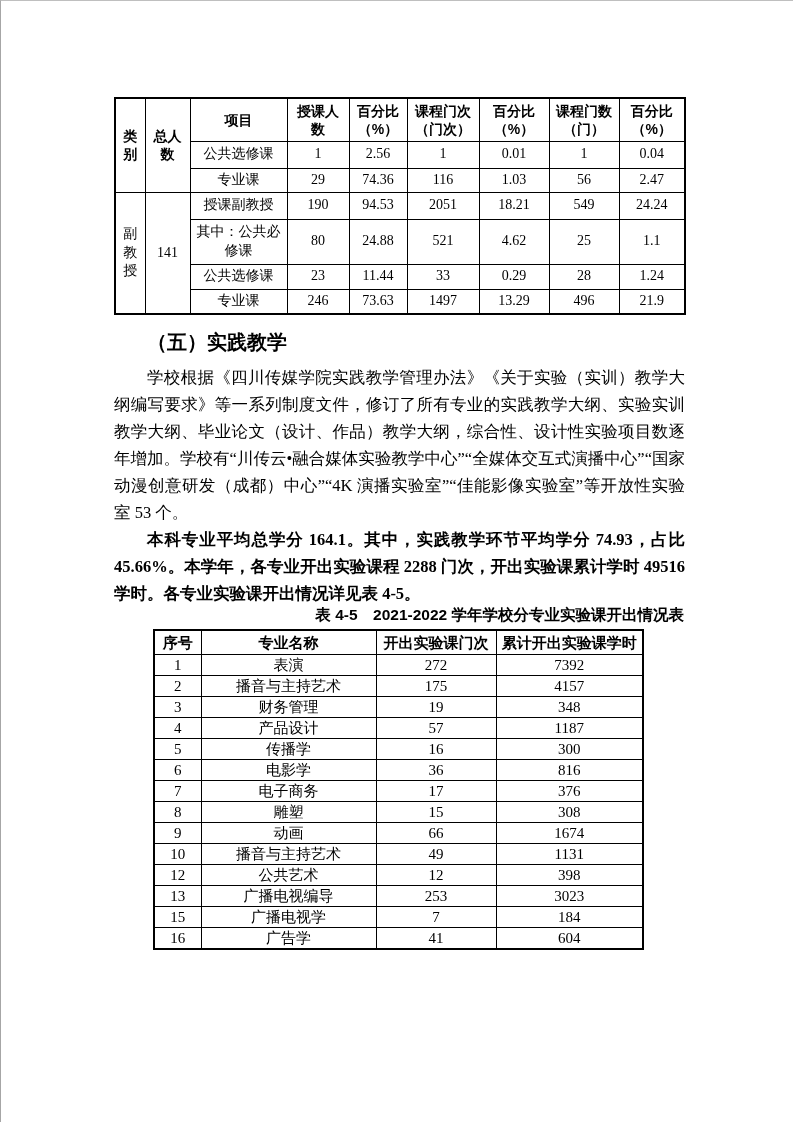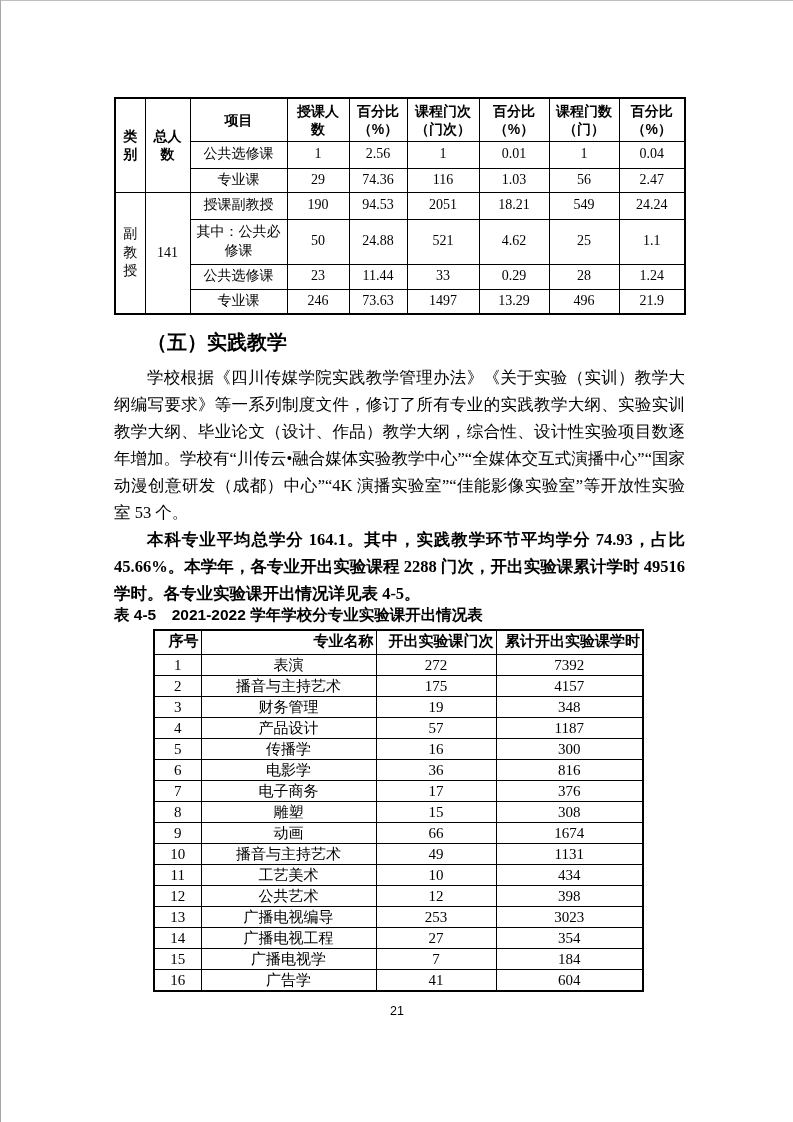--- a/index.html
+++ b/index.html
@@ -45,40 +45,40 @@
     position: absolute; left: 113px; width: 571px;
     font-size: 16.5px; line-height: 27px;
     text-align: justify; text-indent: 33px;
     font-family: "Liberation Serif", serif;
   }
   .p1 { top: 363px; }
   .p2 { top: 525px; font-weight: bold; }
   
   .t2-caption {
     position: absolute; left: 113px; top: 602px; width: 570px;
-    text-align: left;
+    text-align: right;
     font-family: "Liberation Sans", sans-serif;
     font-weight: bold; font-size: 15.5px; line-height: 24px;
   }
   
   .t2 {
     position: absolute; left: 152px; top: 628px;
     border-collapse: collapse; table-layout: fixed;
     width: 489px;
     font-size: 15px; line-height: 1.2;
     border: 2px solid #000;
   }
   .t2 th, .t2 td {
     border: 1px solid #000;
     text-align: center; vertical-align: middle;
     padding: 0 2px; overflow: hidden;
   }
   .t2 th {
-    font-family: Liberation Mono, monospace;
-    font-weight: bold; height: 23px; text-align: right;
+    font-family: Liberation Sans, sans-serif;
+    font-weight: bold; height: 23px;
   }
   .t2 td { font-family: "Liberation Serif", serif; height: 20px; }
   
   .page-number {
     position: absolute; left: 0; top: 1003px; width: 100%;
     text-align: center;
     font-family: "Liberation Sans", sans-serif;
     font-size: 12.5px;
   }
 </style>
@@ -135,21 +135,21 @@
       <td>授课副教授</td>
       <td>190</td>
       <td>94.53</td>
       <td>2051</td>
       <td>18.21</td>
       <td>549</td>
       <td>24.24</td>
     </tr>
     <tr style="height:45px">
       <td>其中：公共必修课</td>
-      <td>50</td>
+      <td>80</td>
       <td>24.88</td>
       <td>521</td>
       <td>4.62</td>
       <td>25</td>
       <td>1.1</td>
     </tr>
     <tr style="height:25px">
       <td>公共选修课</td>
       <td>23</td>
       <td>11.44</td>
@@ -246,53 +246,40 @@
           <td>66</td>
           <td>1674</td>
         </tr>
         <tr>
           <td>10</td>
           <td>播音与主持艺术</td>
           <td>49</td>
           <td>1131</td>
         </tr>
         <tr>
-          <td>11</td>
-          <td>工艺美术</td>
-          <td>10</td>
-          <td>434</td>
-        </tr>
-        <tr>
           <td>12</td>
           <td>公共艺术</td>
           <td>12</td>
           <td>398</td>
         </tr>
         <tr>
           <td>13</td>
           <td>广播电视编导</td>
           <td>253</td>
           <td>3023</td>
         </tr>
         <tr>
-          <td>14</td>
-          <td>广播电视工程</td>
-          <td>27</td>
-          <td>354</td>
-        </tr>
-        <tr>
           <td>15</td>
           <td>广播电视学</td>
           <td>7</td>
           <td>184</td>
         </tr>
         <tr>
           <td>16</td>
           <td>广告学</td>
           <td>41</td>
           <td>604</td>
         </tr>
       </tbody>
   </table>
 
-  <div class="page-number">21</div>
 
 </div>
 
 </body></html>

